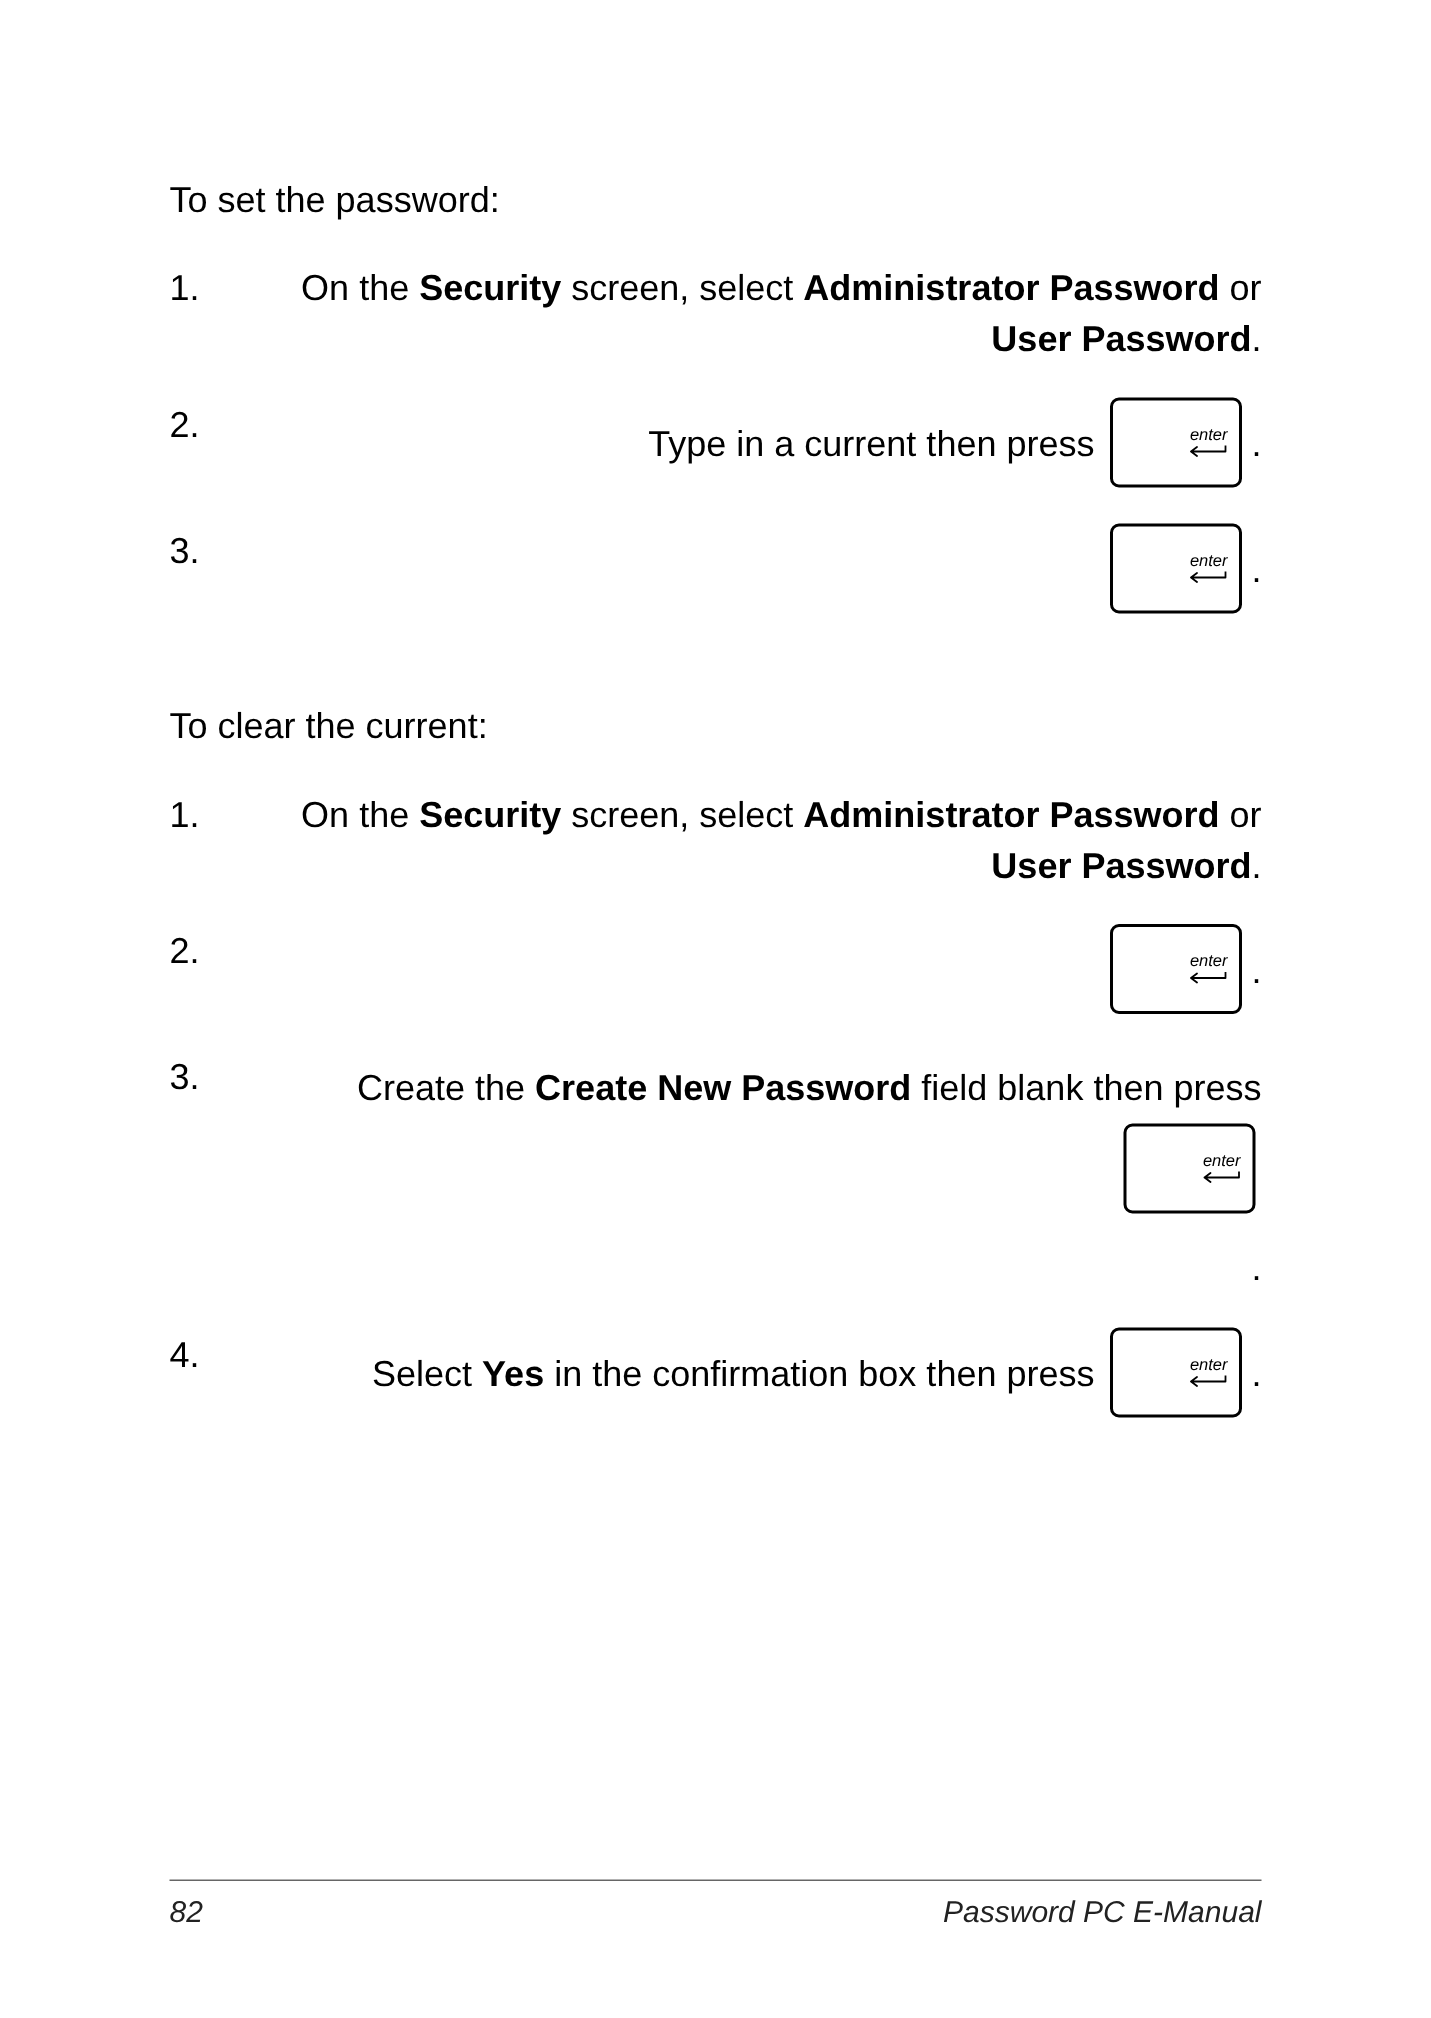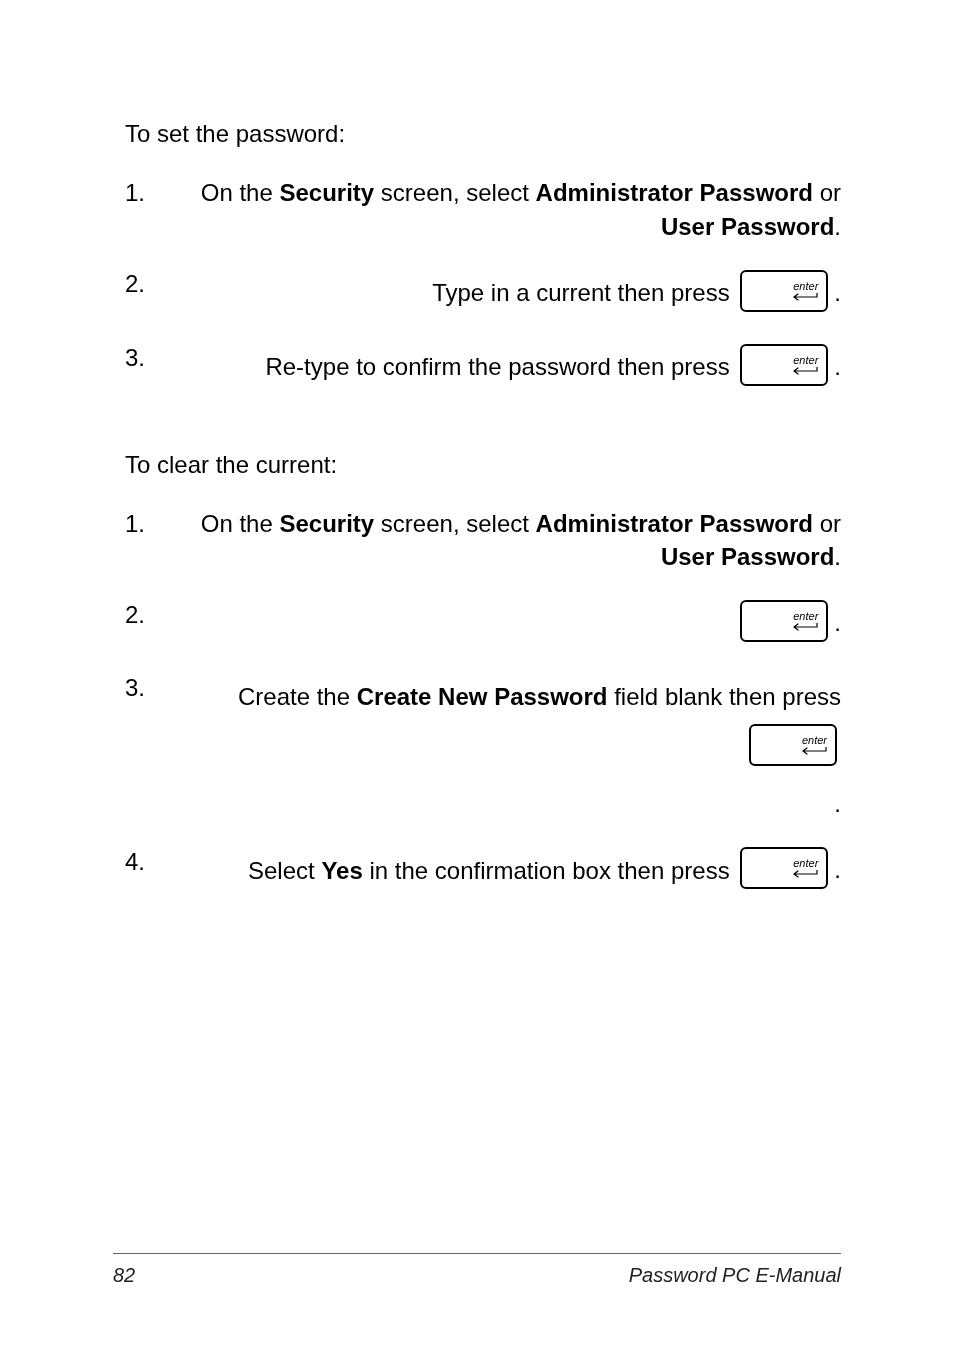--- a/index.html
+++ b/index.html
@@ -10,21 +10,20 @@
     body {
       width: 954px;
       height: 1345px;
       background: #ffffff;
       font-family: "Myriad Pro", "Segoe UI", Arial, sans-serif;
       color: #000000;
       position: relative;
     }
     .page-content {
       padding: 120px 113px 0 113px;
-      margin-left: 12px;
     }
     .section-intro {
       font-size: 24px;
       margin-bottom: 28px;
     }
     .steps-block {
       margin-bottom: 60px;
     }
     .step-row {
       display: flex;
@@ -42,21 +41,21 @@
       text-align: right;
     }
     .bold {
       font-weight: 700;
     }
     .key {
       display: inline-flex;
       align-items: center;
       justify-content: flex-end;
       width: 88px;
-      height: 42px;
+      height: 60px;
       border: 2px solid #000;
       border-radius: 6px;
       margin: 0 4px;
       padding-right: 8px;
       vertical-align: middle;
       position: relative;
       top: -2px;
     }
     .key-inner {
       display: flex;
@@ -133,21 +132,20 @@
               <path d="M27 0 L27 4 L4 4 M4 4 L8 1 M4 4 L8 7" stroke="#000" stroke-width="1.2" fill="none" stroke-linecap="round" stroke-linejoin="round"></path>
             </svg>
           </span>
         </span><span class="period">.</span>
       </div>
     </div>
 
     <div class="step-row">
       <div class="step-num">3.</div>
       <div class="step-body inline-flow">
-        <span class="txt">Re-type to confirm the password then press </span>
         <span class="key">
           <span class="key-inner">
             <span class="key-label">enter</span>
             <svg class="key-arrow" viewBox="0 0 28 8">
               <path d="M27 0 L27 4 L4 4 M4 4 L8 1 M4 4 L8 7" stroke="#000" stroke-width="1.2" fill="none" stroke-linecap="round" stroke-linejoin="round"></path>
             </svg>
           </span>
         </span><span class="period">.</span>
       </div>
     </div>

